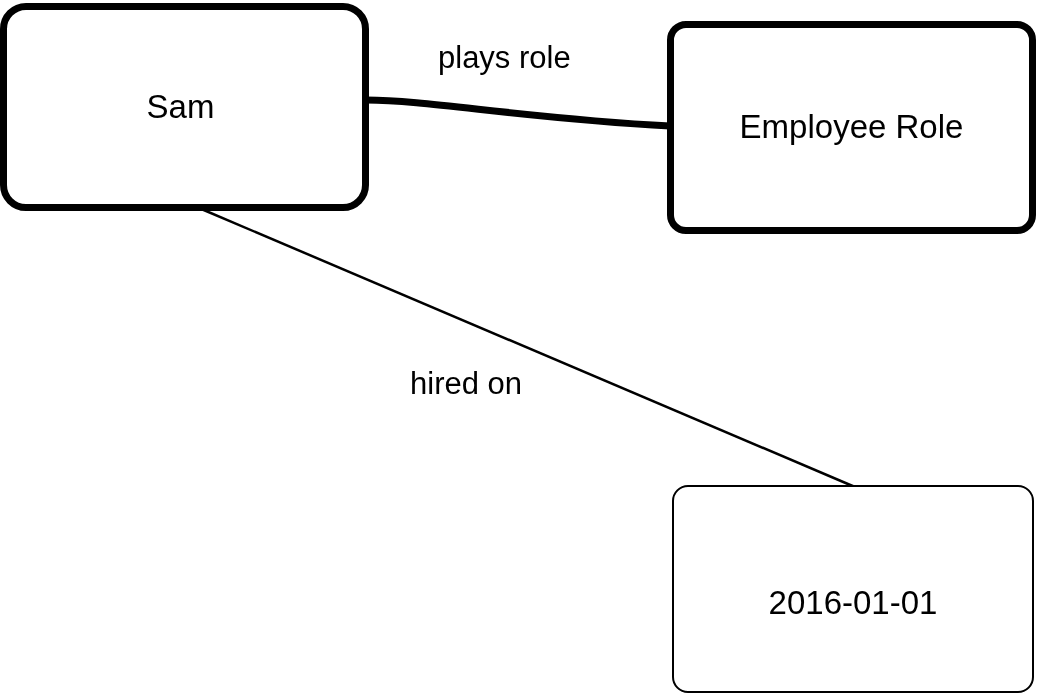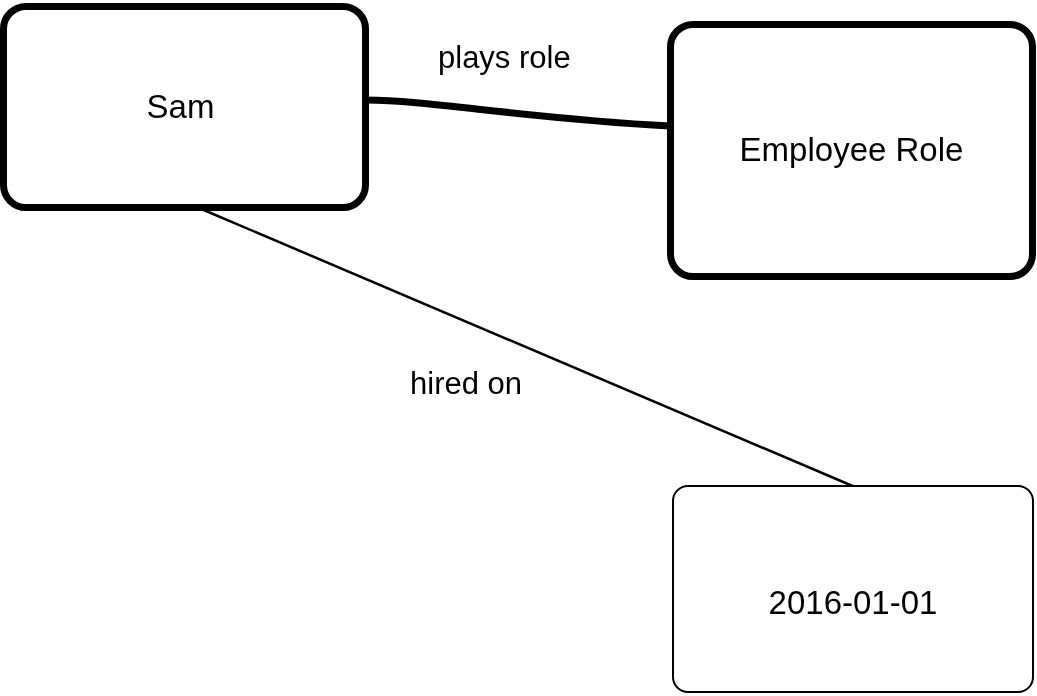--- a/index.html
+++ b/index.html
@@ -57,22 +57,23 @@
     font-size: 33px;
   }
   #node-sam .node-label {
     position: relative;
     left: -4px;
   }
   #node-employee-role {
     left: 667px;
     top: 21px;
     width: 369px;
-    height: 259px;
+    height: 213px;
     font-size: 33px;
+    border-radius: 19px;
   }
   #node-hire-date {
     left: 672px;
     top: 485px;
     width: 362px;
     height: 208px;
     font-size: 33px;
   }
   #node-hire-date .node-label {
     position: relative;

